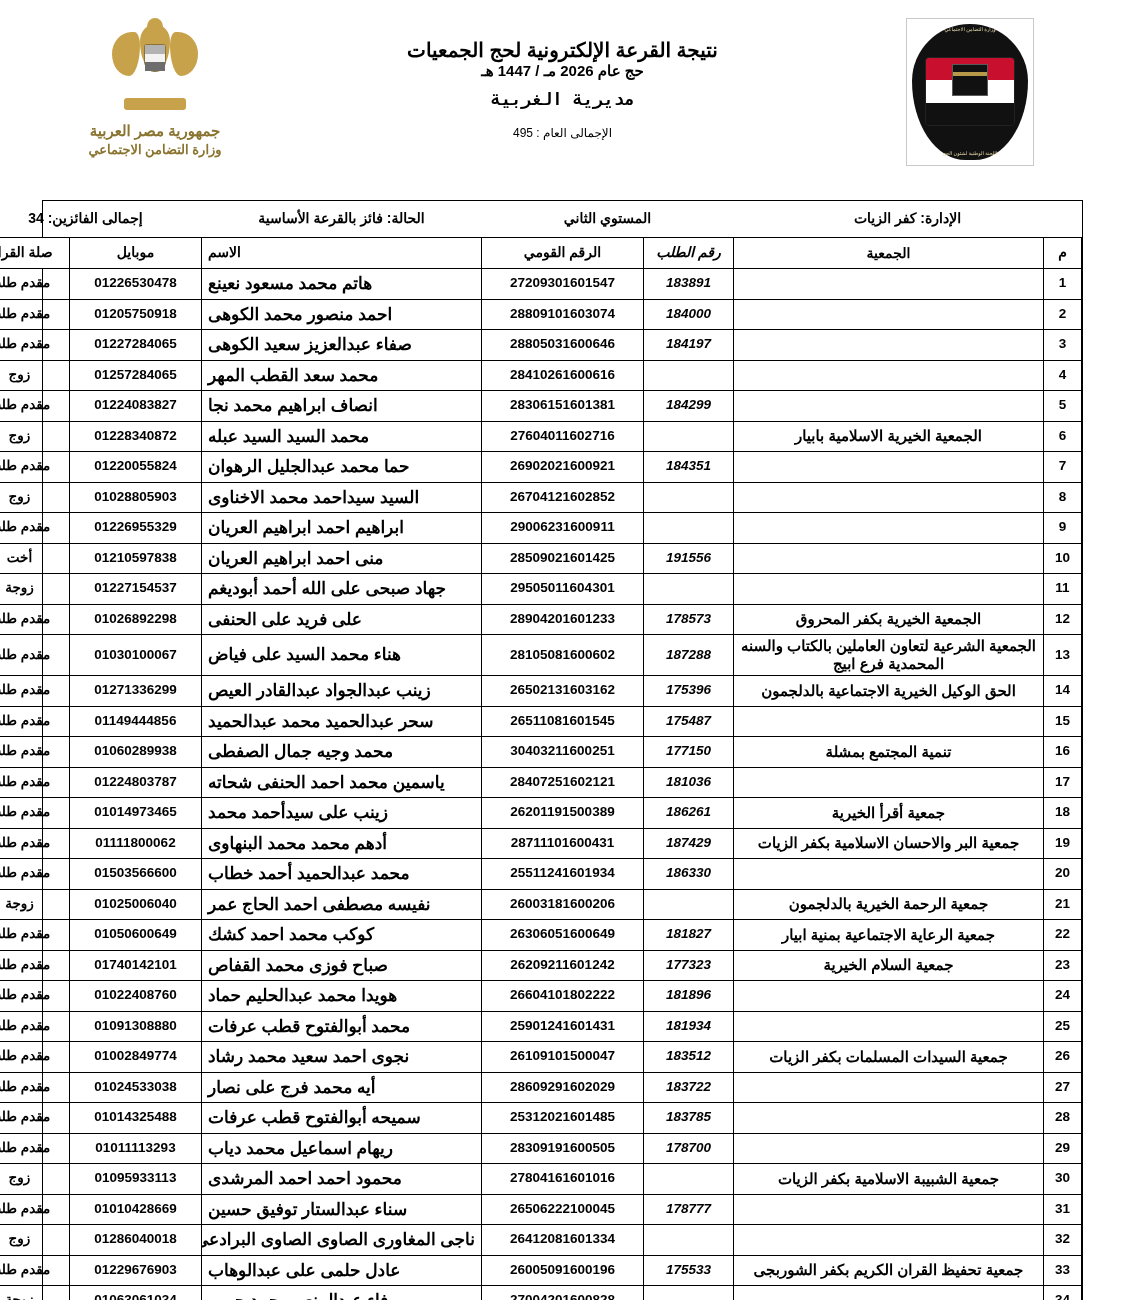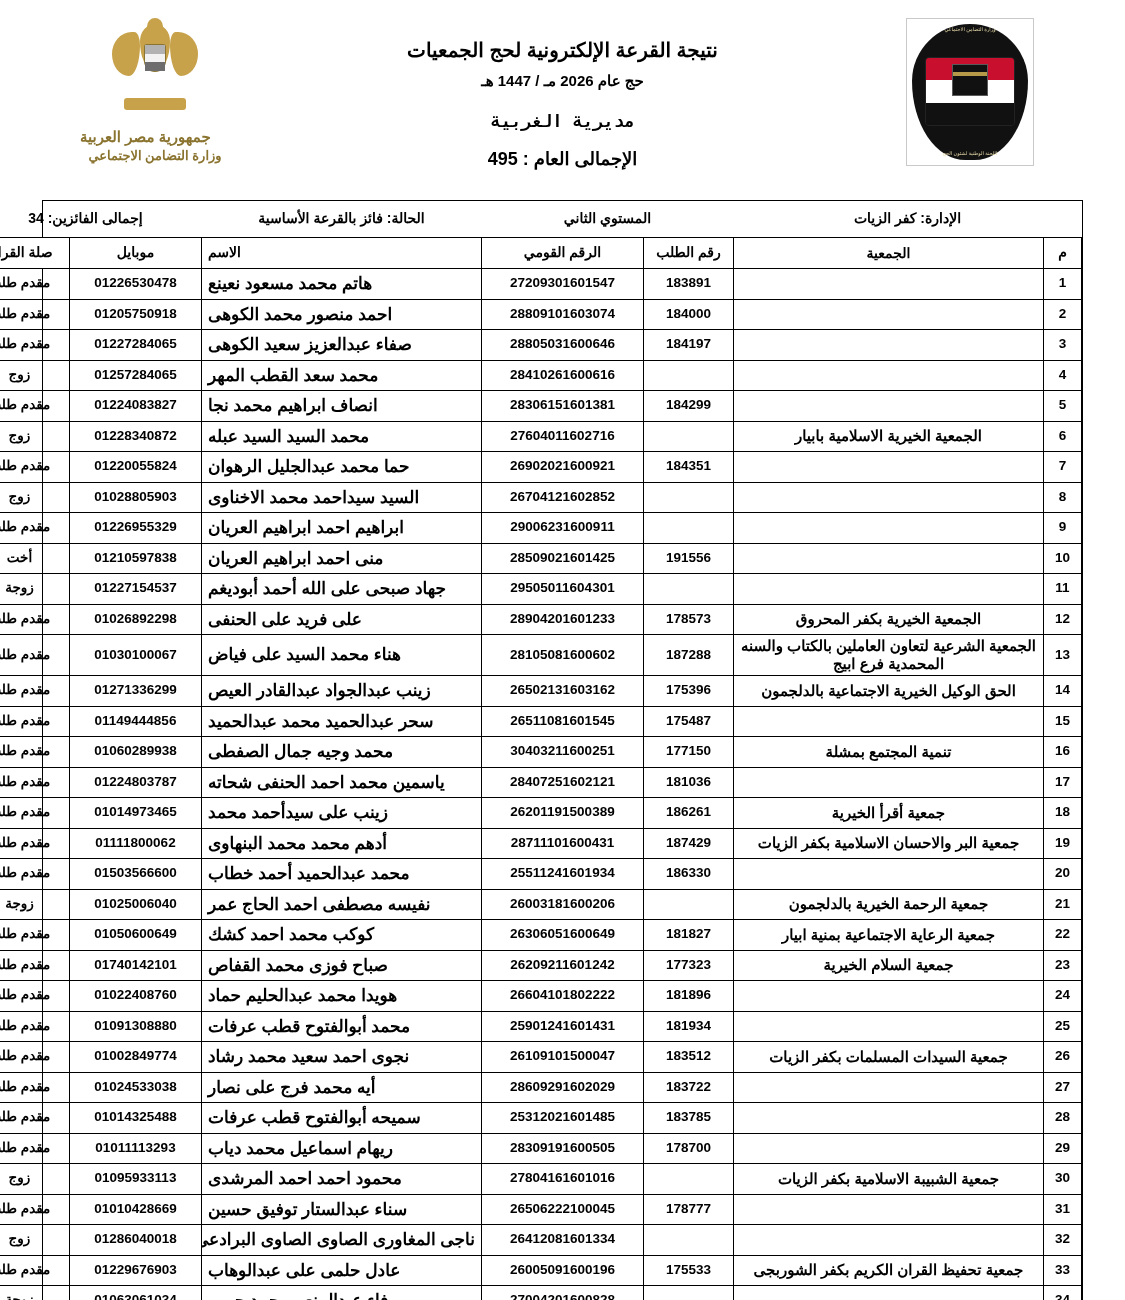--- a/index.html
+++ b/index.html
@@ -39,36 +39,35 @@
   }
   .header-center {
     flex: 1 1 auto;
     text-align: center;
     padding-top: 20px;
   }
   .title-main {
     font-size: 20px;
     font-weight: bold;
     letter-spacing: 0;
-    margin-bottom: 10px;
   }
   .title-sub {
     font-size: 15px;
     font-weight: bold;
-    margin-bottom: 21px;
+    margin-bottom: 9px;
   }
   .title-dir {
     font-size: 17px;
     font-weight: bold;
     margin-bottom: 11px;
     font-family: Liberation Mono, monospace;
   }
   .title-total {
-    font-size: 18px;
-    font-weight: bold;
+    font-size: 12px;
+    font-weight: normal;
     margin-top: 16px;
   }
 
   
   .emblem-box {
     width: 128px;
     height: 148px;
     border: 1px solid #c9c9c9;
     background: #fff;
     display: inline-block;
@@ -180,25 +179,25 @@
   .eagle-shield .s3 { background: #6d6d6d; }
   .eagle-base {
     position: absolute;
     left: 50%; bottom: 0;
     transform: translateX(-50%);
     width: 62px; height: 12px;
     background: #c7a24a;
     border-radius: 3px;
   }
   .eagle-text1 {
-    text-align: left;
+    text-align: center;
     font-size: 15px;
     font-weight: bold;
     color: #8a7430;
-    margin-top: 18px;
+    margin-top: 12px;
     letter-spacing: -0.3px;
   }
   .eagle-text2 {
     text-align: center;
     font-size: 13px;
     font-weight: bold;
     color: #8a7430;
     margin-top: 2px;
   }
 
@@ -235,21 +234,21 @@
   }
   tr.meta-row td:first-child { border-right: none; }
   tr.meta-row td:last-child { border-left: none; }
   tr.head-row td {
     height: 26px;
     font-size: 14px;
     background: #fff;
   }
   td.col-m { width: 38px; }
   td.col-assoc { width: 310px; white-space: normal; font-size: 15px; line-height: 1.2; }
-  td.col-req { width: 90px; }
+  td.col-req { width: 90px; font-style: italic; }
   td.col-nid { width: 162px; }
   td.col-name { width: 280px; text-align: left; }
   td.col-mob { width: 132px; }
   td.col-rel { width: 100px; }
   tr.data-row td { height: 25.5px; }
   td.empty { border-top: 1px solid #000; }
   .nowrap-name { font-size: 17px; }
 </style>
 </head>
 <body>

